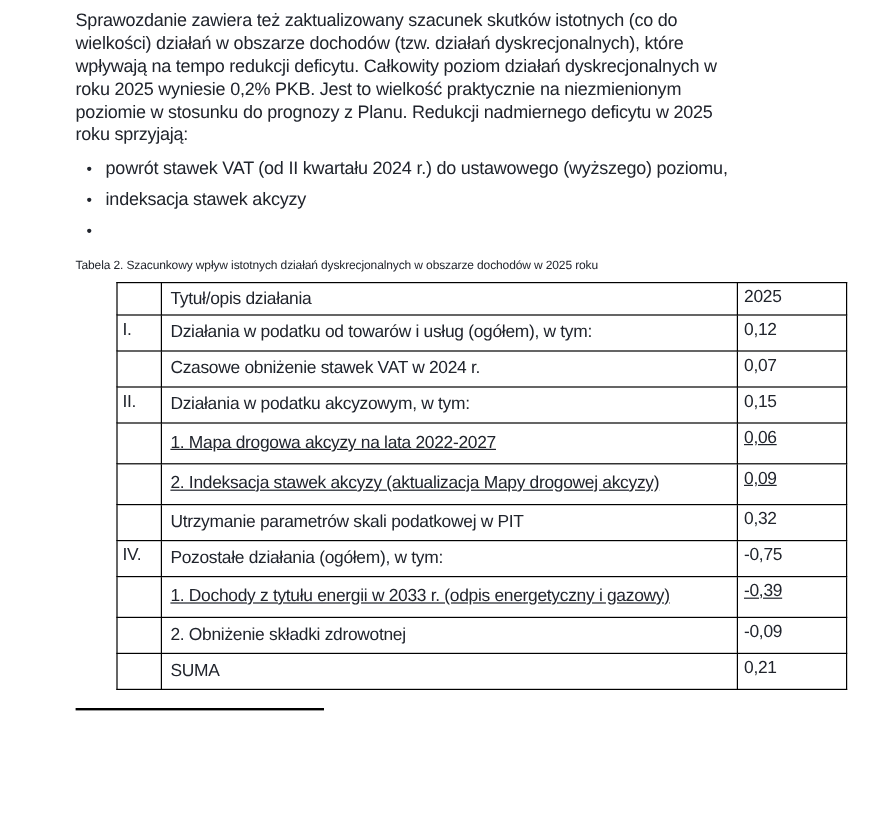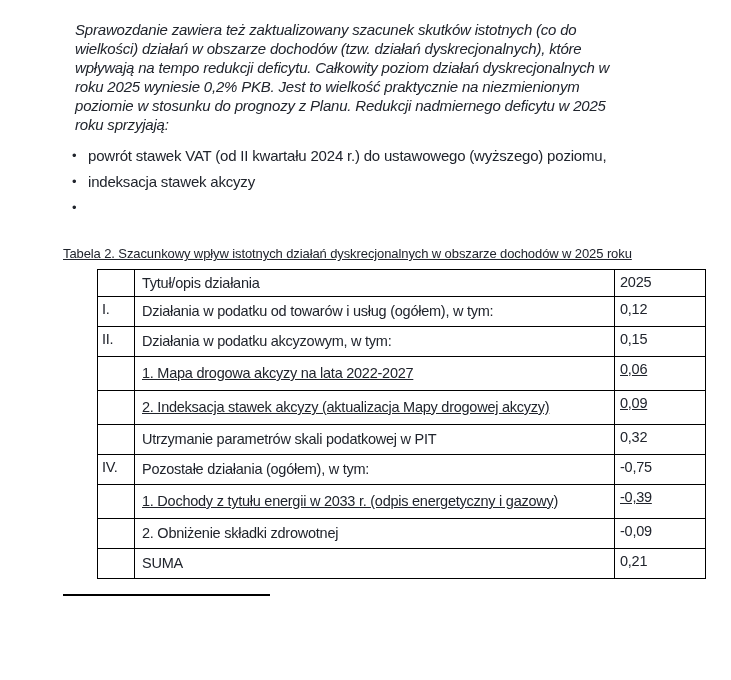--- a/index.html
+++ b/index.html
@@ -7,26 +7,25 @@
     margin: 0; padding: 0;
     width: 731px; height: 680px;
     background: #ffffff;
     overflow: hidden;
     font-family: "Liberation Sans", sans-serif;
     color: #20242c;
   }
   .page { padding: 8px 0 0 63px; }
 
   .para {
-    margin: 12px;
+    margin: 0;
     width: 555px;
     font-size: 15px;
     line-height: 19px;
     letter-spacing: -0.2px;
-    font-style: italic;
   }
 
   .bullets {
     list-style: none;
     margin: 9px 0 0 9px;
     padding: 0;
     width: 545px;
   }
   .bullets li {
     display: flex;
@@ -35,24 +34,23 @@
     line-height: 20px;
     letter-spacing: -0.2px;
   }
   .bullets .dot {
     flex: 0 0 16px;
     width: 16px;
     font-size: 13px;
   }
 
   .caption {
-    margin-top: 28px;
-    font-size: 13px;
+    margin-top: 13px;
+    font-size: 10px;
     letter-spacing: -0.1px;
-    text-decoration: underline;
   }
 
   table.t {
     margin-top: 8px;
     border-collapse: collapse;
     table-layout: fixed;
     width: 608px;
     margin-left: 34px;
   }
   table.t td {
@@ -108,20 +106,25 @@
         <td class="c-num"></td>
         <td class="c-title">Tytuł/opis działania</td>
         <td class="c-val">2025</td>
       </tr>
       <tr class="r-std">
         <td class="c-num">I.</td>
         <td class="c-title">Działania w podatku od towarów i usług (ogółem), w tym:</td>
         <td class="c-val">0,12</td>
       </tr>
       <tr class="r-std">
+        <td class="c-num"></td>
+        <td class="c-title">Czasowe obniżenie stawek VAT w 2024 r.</td>
+        <td class="c-val">0,07</td>
+      </tr>
+      <tr class="r-std">
         <td class="c-num">II.</td>
         <td class="c-title">Działania w podatku akcyzowym, w tym:</td>
         <td class="c-val">0,15</td>
       </tr>
       <tr class="r-tall">
         <td class="c-num"></td>
         <td class="c-title">1. Mapa drogowa akcyzy na lata 2022-2027</td>
         <td class="c-val">0,06</td>
       </tr>
       <tr class="r-tall">

